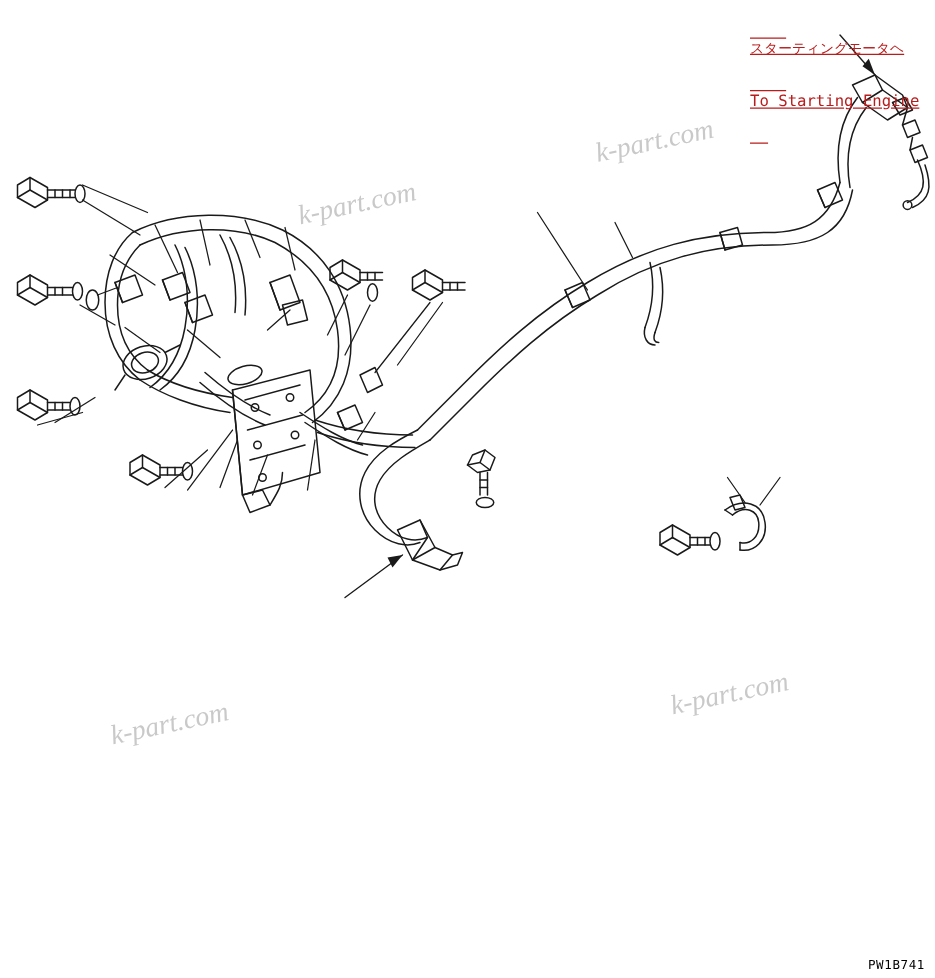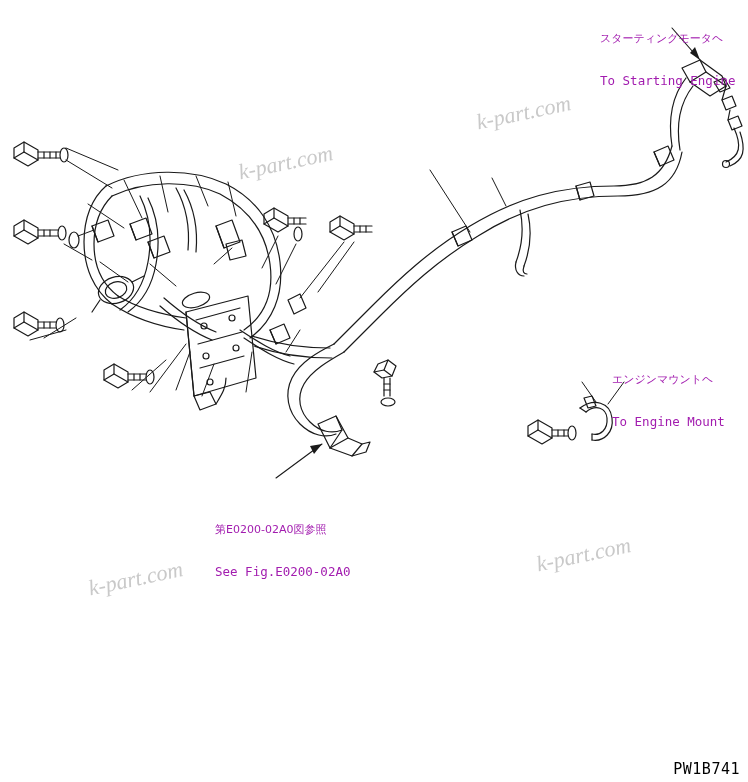--- a/index.html
+++ b/index.html
@@ -26,23 +26,24 @@
     left: 0;
     top: 0;
     width: 748px;
     height: 782px;
   }
   .lbl {
     position: absolute;
     font-family: "DejaVu Sans Mono", monospace;
     font-size: 12px;
     line-height: 14px;
-    color: #a21caf;
+    color: #b91c1c;
     white-space: pre;
     letter-spacing: 0px;
+    text-decoration: underline;
   }
   .lbl .jp {
     font-family: "DejaVu Sans", sans-serif;
     font-size: 11px;
     display: block;
   }
   .lbl .en {
     display: block;
     font-size: 12.5px;
   }
@@ -53,21 +54,21 @@
     color: #c9c9c9;
     font-size: 22px;
     white-space: pre;
     user-select: none;
   }
   #footer-code {
     position: absolute;
     right: 8px;
     bottom: 4px;
     font-family: "DejaVu Sans Mono", monospace;
-    font-size: 15px;
+    font-size: 10px;
     color: #000;
     letter-spacing: 0.5px;
     margin-top: 44px;
   }
 </style>
 </head>
 <body>
 
 <div id="diagram-root">
 
@@ -304,25 +305,17 @@
   <div class="watermark" style="left:236px; top:160px; transform:rotate(-12deg); transform-origin:left top;">k-part.com</div>
   <div class="watermark" style="left:474px; top:110px; transform:rotate(-12deg); transform-origin:left top;">k-part.com</div>
   <div class="watermark" style="left:86px; top:576px; transform:rotate(-12deg); transform-origin:left top;">k-part.com</div>
   <div class="watermark" style="left:534px; top:552px; transform:rotate(-12deg); transform-origin:left top;">k-part.com</div>
 
   <div class="lbl" style="left:600px; top:4px;">
     <span class="jp">スターティングモータヘ</span>
     <span class="en">To Starting Engine</span>
   </div>
 
-  <div class="lbl" style="left:612px; top:345px;">
-    <span class="jp">エンジンマウントヘ</span>
-    <span class="en">To Engine Mount</span>
-  </div>
-
-  <div class="lbl" style="left:215px; top:495px;">
-    <span class="jp">第E0200-02A0図参照</span>
-    <span class="en">See Fig.E0200-02A0</span>
-  </div>
+
 
   <div id="footer-code">PW1B741</div>
 
 </div>
 
 </body></html>

